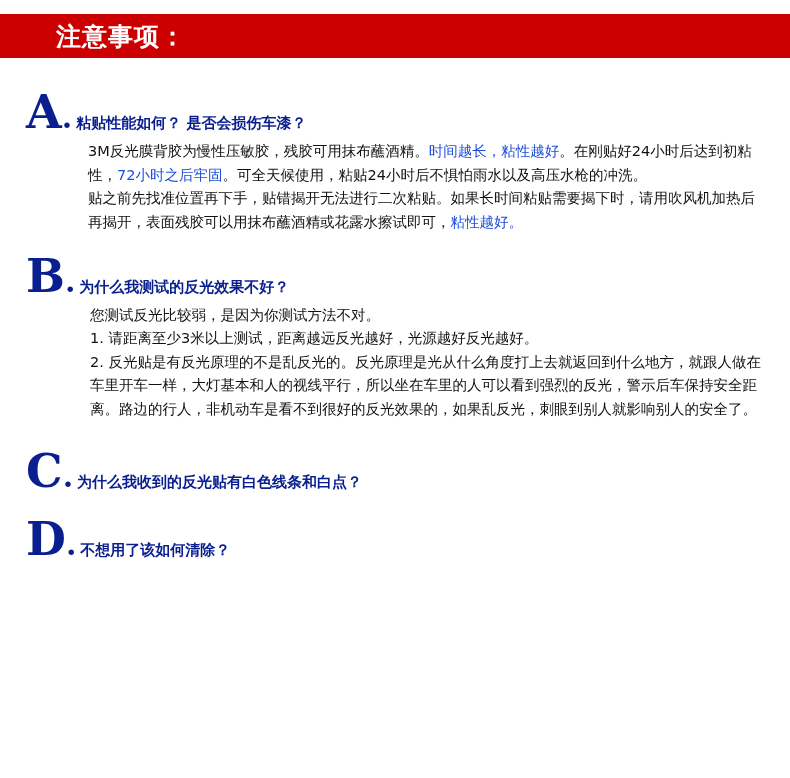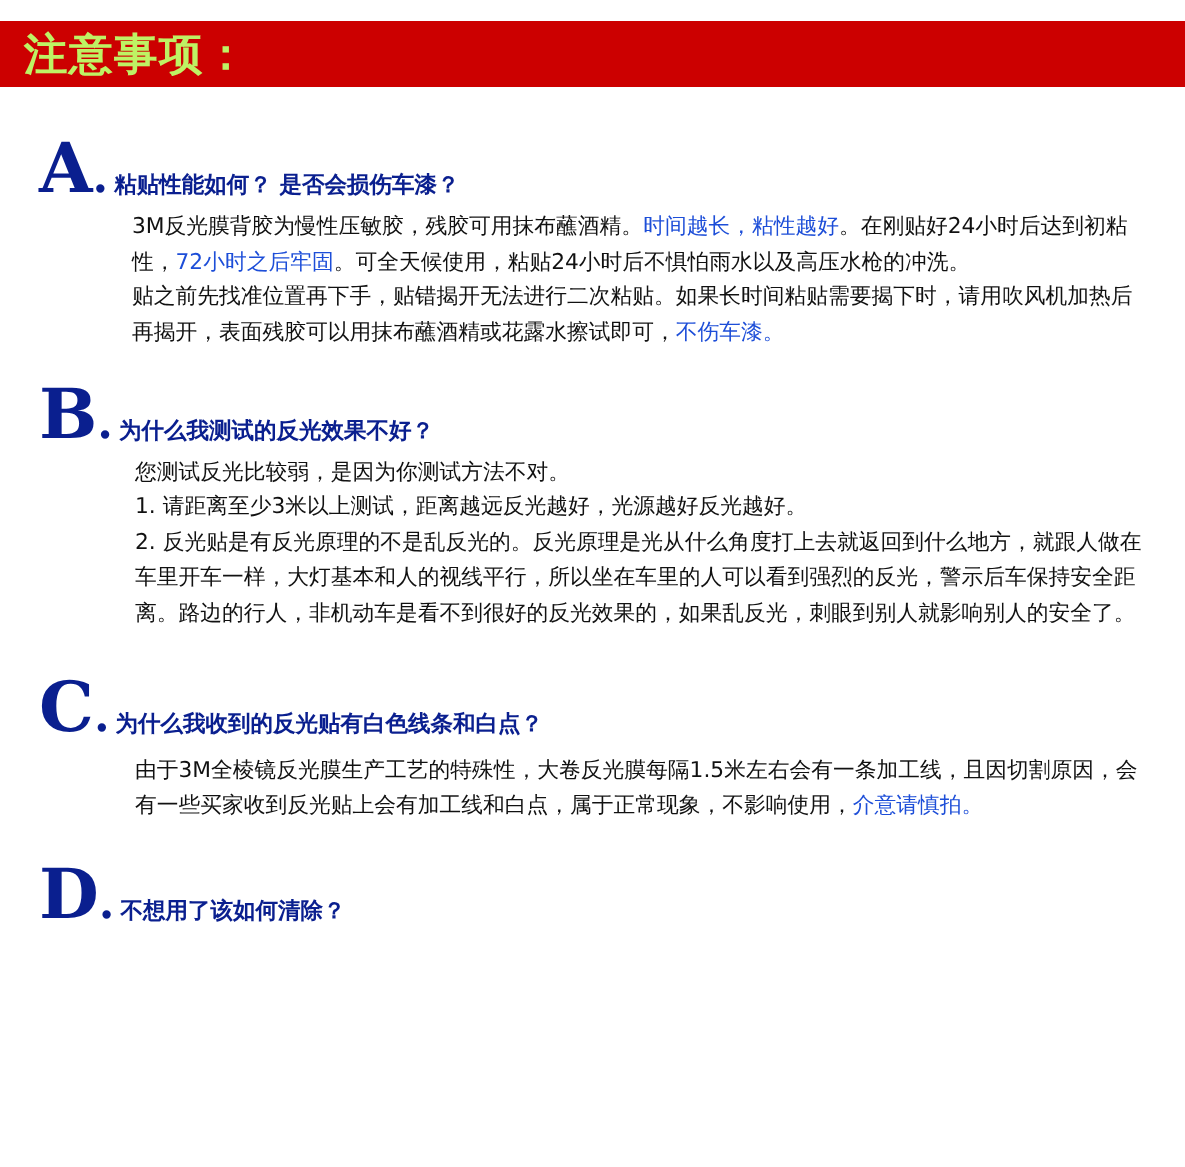--- a/index.html
+++ b/index.html
@@ -25,27 +25,28 @@
     position: relative;
     margin: 14px 0 0 0;
     background: #cc0000;
     height: 44px;
     width: 100%;
     box-sizing: border-box;
     display: flex;
     align-items: center;
   }
   .banner-title {
-    color: #bef264;
+    color: #ffffff;
     font-weight: bold;
-    font-size: 29px;
+    font-size: 25px;
     letter-spacing: 1px;
     padding-left: 16px;
     line-height: 1;
     font-family: "DejaVu Sans", "Liberation Sans", sans-serif;
+    margin-left: 40px;
   }
   
   .sections {
     padding: 0 26px 0 26px;
   }
   .section {
     margin-top: 26px;
   }
   .sec-head {
     display: flex;
@@ -109,44 +110,41 @@
 
   <div class="sections">
 
     <div class="section sec-a">
       <div class="sec-head">
         <span class="sec-letter"><span>A</span><span class="dot">.</span></span>
         <span class="sec-question">粘贴性能如何？ 是否会损伤车漆？</span>
       </div>
       <div class="sec-body">
           <p><span>3M反光膜背胶为慢性压敏胶，残胶可用抹布蘸酒精。</span><span class="hl">时间越长，粘性越好</span><span>。在刚贴好24小时后达到初粘性，</span><span class="hl">72小时之后牢固</span><span>。可全天候使用，粘贴24小时后不惧怕雨水以及高压水枪的冲洗。</span></p>
-          <p><span>贴之前先找准位置再下手，贴错揭开无法进行二次粘贴。如果长时间粘贴需要揭下时，请用吹风机加热后再揭开，表面残胶可以用抹布蘸酒精或花露水擦试即可，</span><span class="hl">不伤车漆。</span></p>
+          <p><span>贴之前先找准位置再下手，贴错揭开无法进行二次粘贴。如果长时间粘贴需要揭下时，请用吹风机加热后再揭开，表面残胶可以用抹布蘸酒精或花露水擦试即可，</span><span class="hl">粘性越好。</span></p>
         </div>
     </div>
 
     <div class="section sec-b">
       <div class="sec-head">
         <span class="sec-letter"><span>B</span><span class="dot">.</span></span>
         <span class="sec-question">为什么我测试的反光效果不好？</span>
       </div>
       <div class="sec-body">
           <p><span>您测试反光比较弱，是因为你测试方法不对。</span></p>
           <p><span>1. 请距离至少3米以上测试，距离越远反光越好，光源越好反光越好。</span></p>
           <p><span>2. 反光贴是有反光原理的不是乱反光的。反光原理是光从什么角度打上去就返回到什么地方，就跟人做在车里开车一样，大灯基本和人的视线平行，所以坐在车里的人可以看到强烈的反光，警示后车保持安全距离。路边的行人，非机动车是看不到很好的反光效果的，如果乱反光，刺眼到别人就影响别人的安全了。</span></p>
         </div>
     </div>
 
     <div class="section sec-c">
       <div class="sec-head">
         <span class="sec-letter"><span>C</span><span class="dot">.</span></span>
         <span class="sec-question">为什么我收到的反光贴有白色线条和白点？</span>
       </div>
-      <div class="sec-body">
-          <p><span>由于3M全棱镜反光膜生产工艺的特殊性，大卷反光膜每隔1.5米左右会有一条加工线，且因切割原因，会有一些买家收到反光贴上会有加工线和白点，属于正常现象，不影响使用，</span><span class="hl">介意请慎拍。</span></p>
-        </div>
     </div>
 
     <div class="section sec-d">
       <div class="sec-head">
         <span class="sec-letter"><span>D</span><span class="dot">.</span></span>
         <span class="sec-question">不想用了该如何清除？</span>
       </div>
     </div>
 
   </div>

